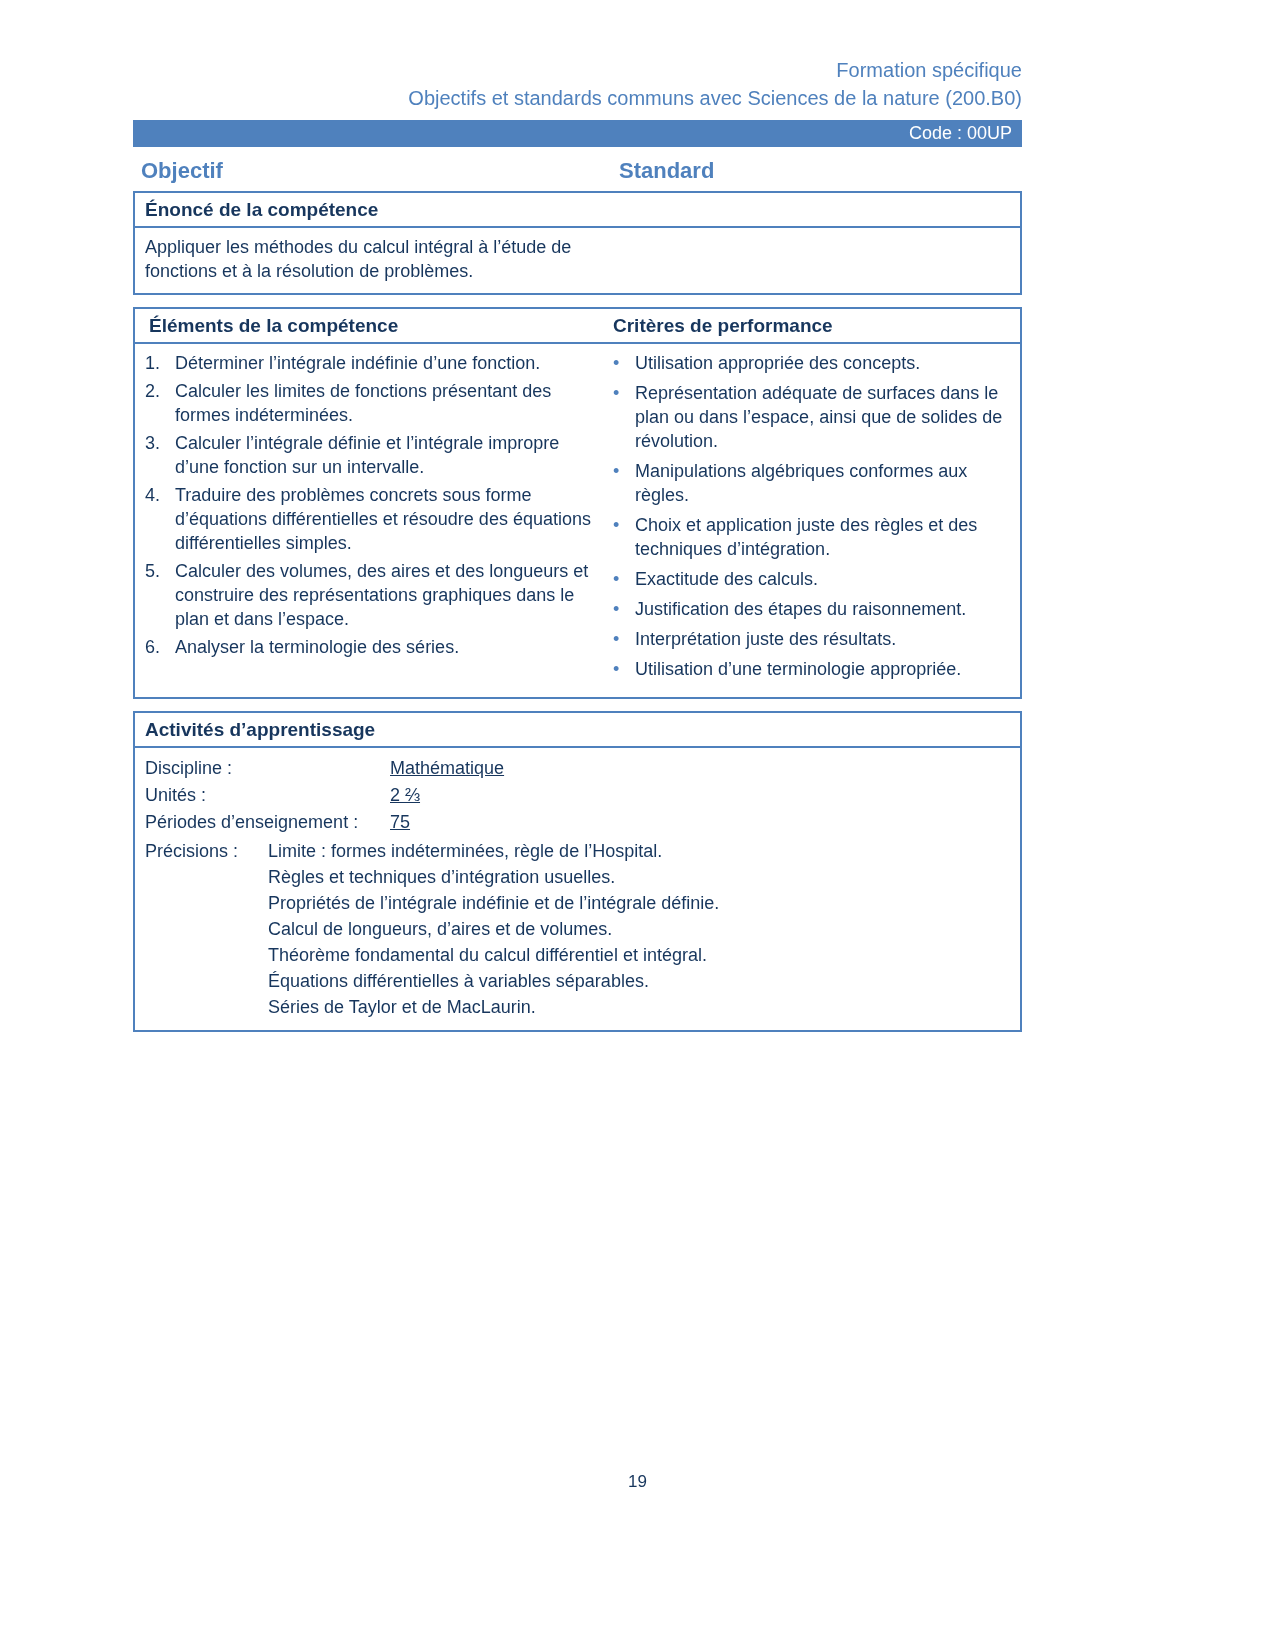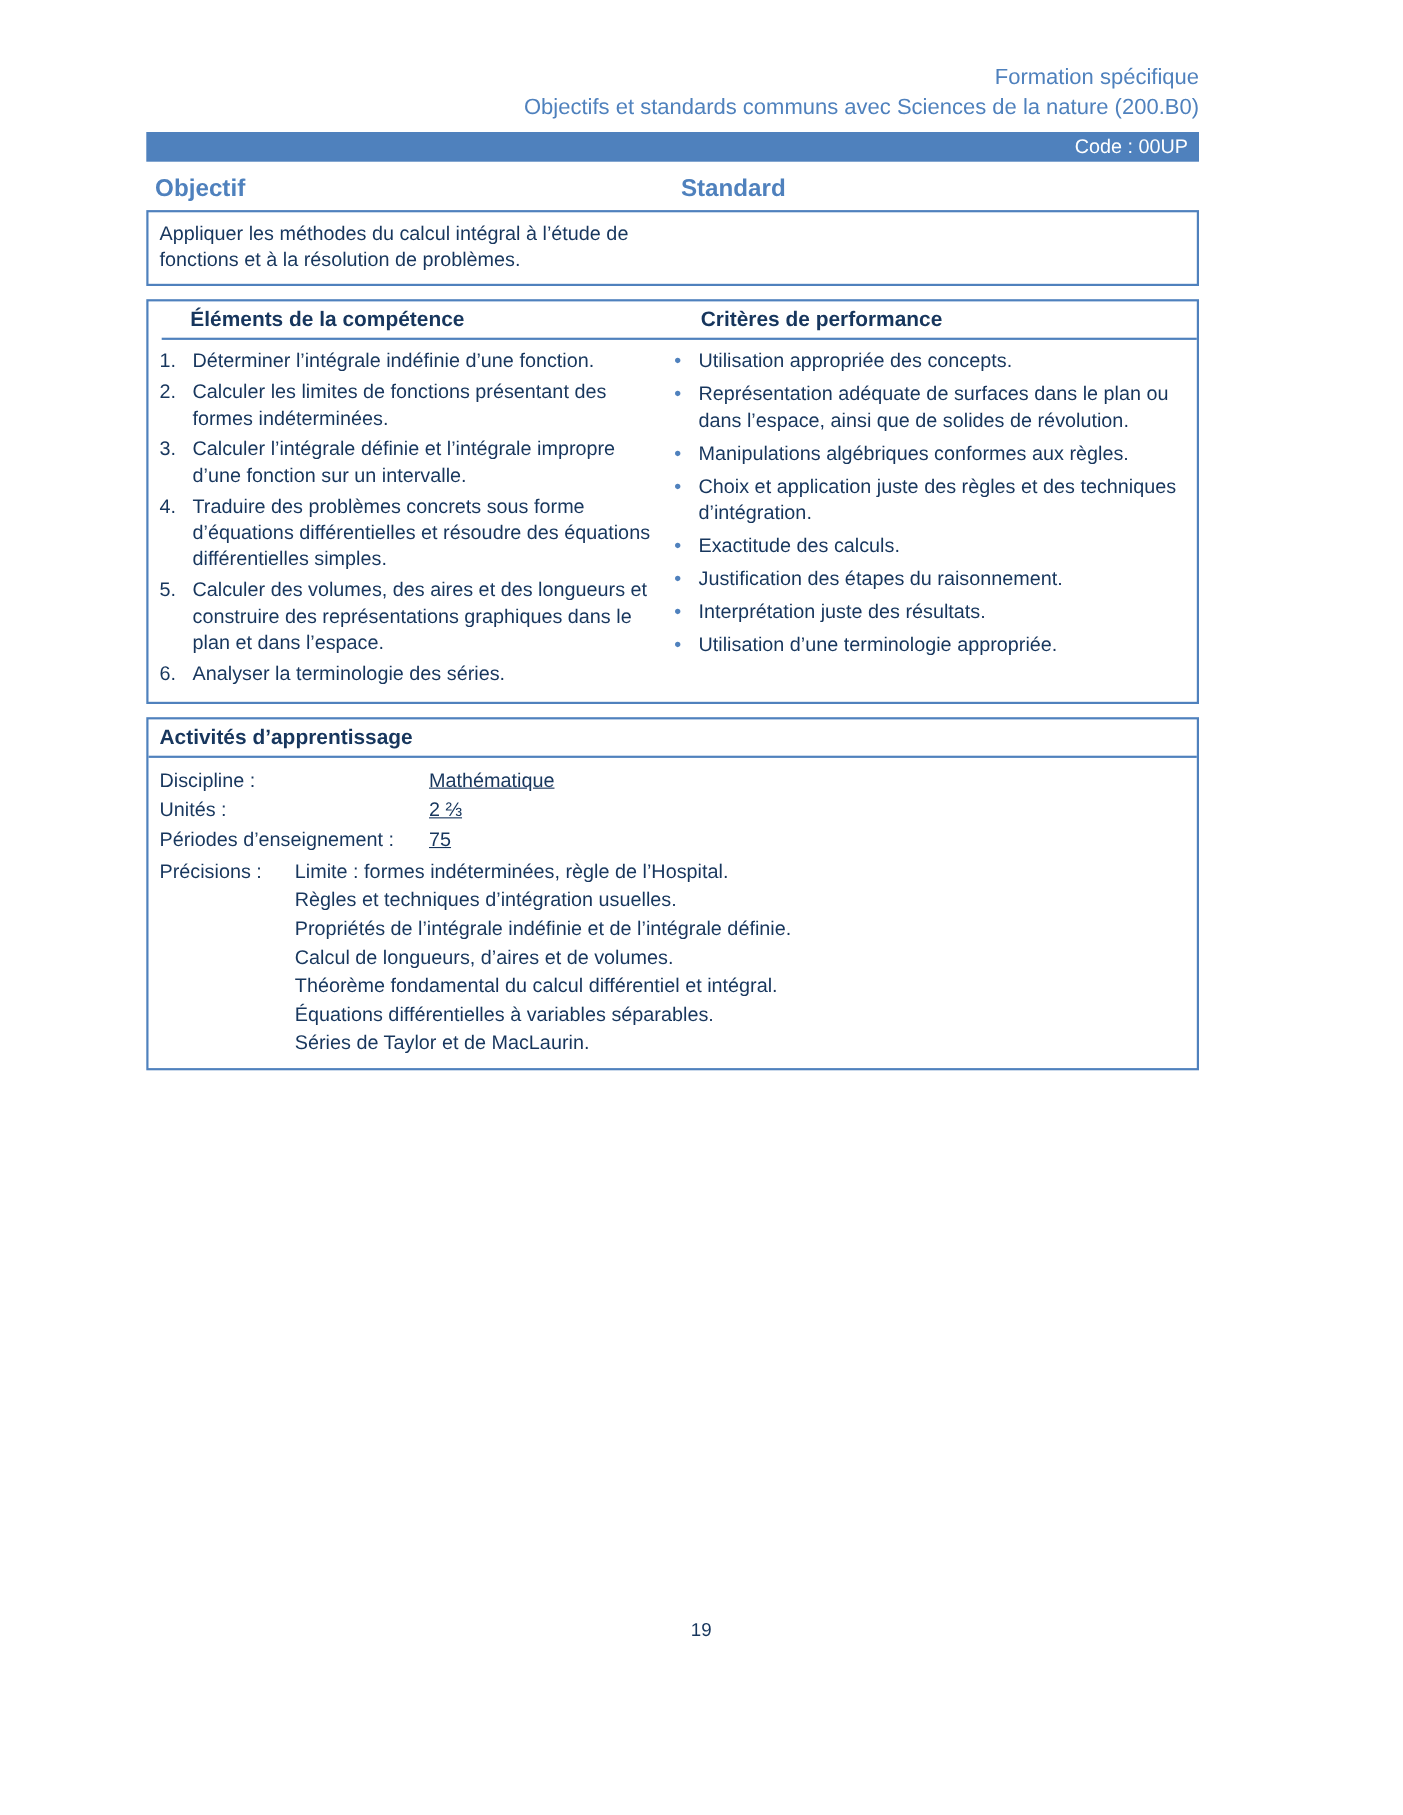--- a/index.html
+++ b/index.html
@@ -6,21 +6,21 @@
   .page{
     position:relative;
     width:1275px;height:1650px;
     background:#fff;
     font-family:"Liberation Sans","DejaVu Sans",sans-serif;
     color:var(--text,#17365D);
     font-size:18px;
     line-height:24px;
     overflow:hidden;
   }
-  .content{margin:0 185px 0 133px;width:957px;}
+  .content{margin:0 185px 0 133px;width:889px;}
   .top-header{
     padding-top:56px;
     text-align:right;
     color:var(--accent,#4F81BD);
     font-size:20px;
     line-height:28px;
   }
   .code-bar{
     margin-top:8px;
     height:27px;
@@ -49,21 +49,21 @@
     margin-bottom:12px;
     box-sizing:border-box;
   }
   .box-title{
     font-weight:bold;
     padding:4px 10px;
     border-bottom:2px solid var(--accent,#4F81BD);
     font-size:19px;
     line-height:25px;
   }
-  .box-title.two-col{display:flex;padding:4px 16px;margin-left:12px;}
+  .box-title.two-col{display:flex;padding:4px 4px;}
   .box-title.two-col .left-cell{flex:0 0 474px;padding-left:10px;box-sizing:border-box;}
   .box-title.two-col .right-cell{flex:1;}
   .box-body{padding:7px 10px 10px 10px;}
   .box-body.two-col{display:flex;padding:7px 0 10px 0;}
   .box-body.two-col .col-left{flex:0 0 474px;padding:0 14px 0 10px;box-sizing:border-box;}
   .box-body.two-col .col-right{flex:1;padding-right:10px;}
   .enonce-body{max-width:500px;}
   .li{display:flex;margin-bottom:4px;}
   .li .num{flex:0 0 30px;}
   .li .txt{flex:1;}
@@ -98,20 +98,21 @@
     <div class="code-bar">
       <span>Code : 00UP</span>
     </div>
 
     <div class="col-headers">
       <div class="left-cell">Objectif</div>
       <div class="right-cell">Standard</div>
     </div>
 
     <section class="box">
+      <div class="box-title">Énoncé de la compétence</div>
       <div class="box-body">
         <div class="enonce-body">Appliquer les méthodes du calcul intégral à l’étude de fonctions et à la résolution de problèmes.</div>
       </div>
     </section>
 
     <section class="box">
       <div class="box-title two-col">
         <div class="left-cell">Éléments de la compétence</div>
         <div class="right-cell">Critères de performance</div>
       </div>

